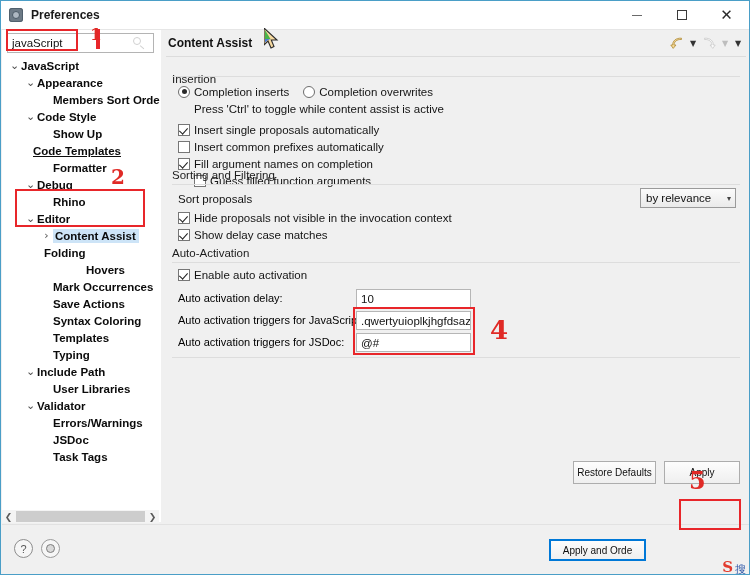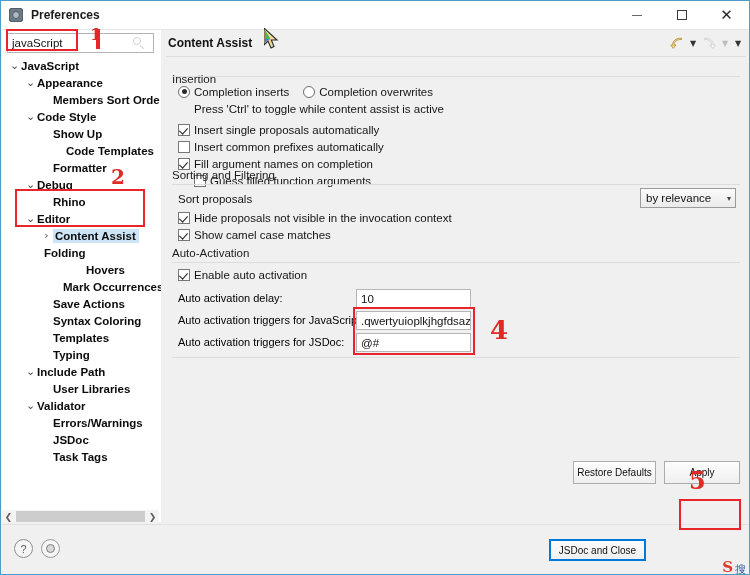--- a/index.html
+++ b/index.html
@@ -342,21 +342,21 @@
           <span class="lbl">Members Sort Orde</span>
         </div>
         <div class="tree-item" style="padding-left: 22px;">
           <span class="twisty" style="font-size: 11px;">⌄</span>
           <span class="lbl">Code Style</span>
         </div>
         <div class="tree-item" style="padding-left: 38px;">
           <span class="twisty"></span>
           <span class="lbl">Show Up</span>
         </div>
-        <div class="tree-item" style="padding-left: 51px;">
+        <div class="tree-item" style="padding-left: 18px; text-decoration: underline;">
           <span class="twisty"></span>
           <span class="lbl">Code Templates</span>
         </div>
         <div class="tree-item" style="padding-left: 38px;">
           <span class="twisty"></span>
           <span class="lbl">Formatter</span>
         </div>
         <div class="tree-item" style="padding-left: 22px;">
           <span class="twisty" style="font-size: 11px;">⌄</span>
           <span class="lbl">Debug</span>
@@ -374,21 +374,21 @@
           <span class="lbl">Content Assist</span>
         </div>
         <div class="tree-item" style="padding-left: 29px;">
           <span class="twisty"></span>
           <span class="lbl">Folding</span>
         </div>
         <div class="tree-item" style="padding-left: 32px; margin-left: 39px;">
           <span class="twisty"></span>
           <span class="lbl">Hovers</span>
         </div>
-        <div class="tree-item" style="padding-left: 48px;">
+        <div class="tree-item" style="padding-left: 38px;">
           <span class="twisty"></span>
           <span class="lbl">Mark Occurrences</span>
         </div>
         <div class="tree-item" style="padding-left: 38px;">
           <span class="twisty"></span>
           <span class="lbl">Save Actions</span>
         </div>
         <div class="tree-item" style="padding-left: 38px;">
           <span class="twisty"></span>
           <span class="lbl">Syntax Coloring</span>
@@ -505,21 +505,21 @@
         <span class="chev">▾</span>
       </div>
 
       <div id="sorting-checks" style="position:absolute;left:12px;top:152px;">
           <div class="row">
             <span class="cb on"></span>
             <span class="txt">Hide proposals not visible in the invocation context</span>
           </div>
           <div class="row">
             <span class="cb on"></span>
-            <span class="txt">Show camel case matches</span>
+            <span class="txt">Show delay case matches</span>
           </div>
         </div>
 
       <div class="group" style="top:190px;">
         <div class="group-title">Auto-Activation</div>
       </div>
       <div class="sep" style="top:205px;"></div>
 
       <div class="row" style="position:absolute;left:12px;top:209px;">
         <span class="cb on"></span>
@@ -542,21 +542,21 @@
     </div>
   </div>
 
   <div class="bottombar">
     <div style="position:absolute;left:12px;top:14px;display:flex;gap:8px;align-items:center;">
       <div class="icon-round">?</div>
       <div class="icon-round imp">
           <span class="inner"></span>
         </div>
     </div>
-    <div class="btn primary" style="position:absolute;right:104px;top:14px;width:97px;height:22px;">JSDoc and Close</div>
+    <div class="btn primary" style="position:absolute;right:104px;top:14px;width:97px;height:22px;">Apply and Orde</div>
     <div class="btn" style="position:absolute;right:12px;top:14px;width:84px;height:22px;margin-top:43px;">Cancel</div>
 
     <div class="wm">
       <span class="s">S</span>
       <span class="cn">搜</span>
     </div>
   </div>
 
   <div class="anno-box" style="left:5px;  top:28px;  width:72px;  height:22px;"></div>
   <div class="anno-bar" style="left:95px; top:28px;  width:4px;   height:20px;"></div>

